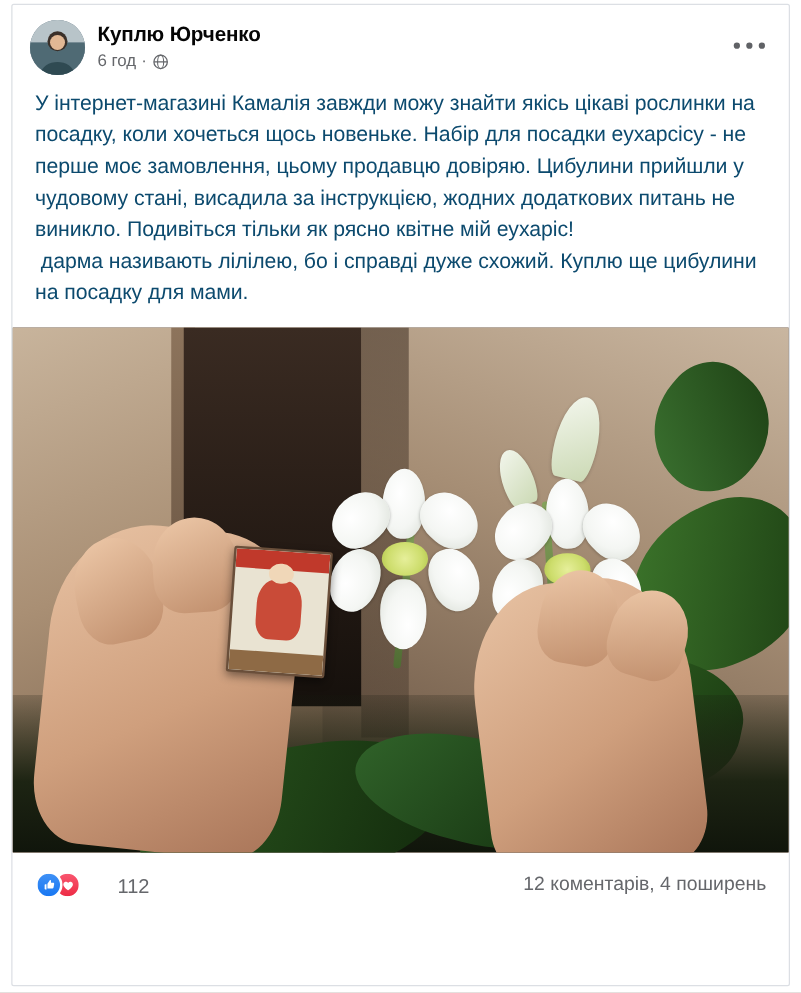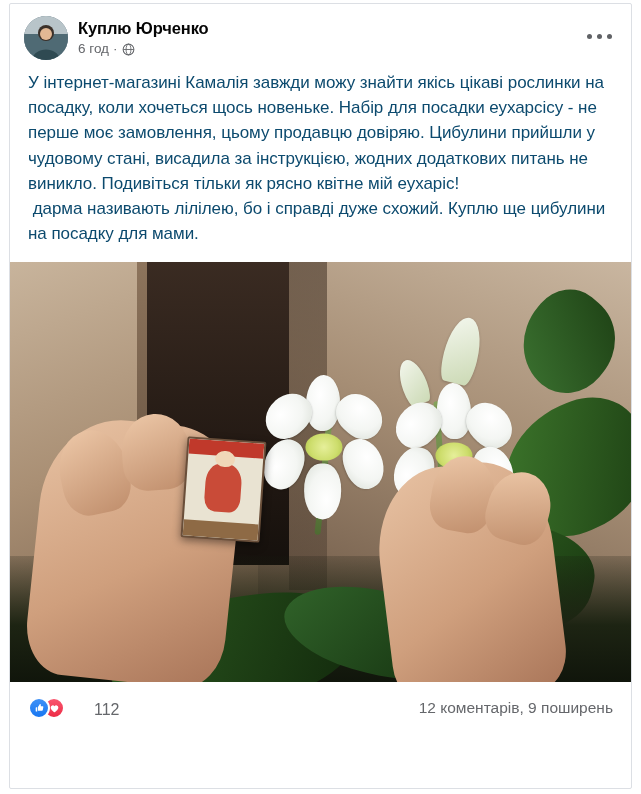--- a/index.html
+++ b/index.html
@@ -425,17 +425,17 @@
             </svg>
           </span>
           <span class="react-badge react-love">
             <svg width="11" height="11" viewBox="0 0 16 16">
               <path d="M8 13.5S2.4 10 2.4 6.4A3 3 0 0 1 8 4.9a3 3 0 0 1 5.6 1.5C13.6 10 8 13.5 8 13.5z" fill="#ffffff"></path>
             </svg>
           </span>
         </div>
         <span class="react-count">112</span>
       </div>
-      <div class="footer-right">12 коментарів, 9 поширень</div>
+      <div class="footer-right">12 коментарів, 4 поширень</div>
     </div>
 
   </div>
 </div>
 
 </body></html>

